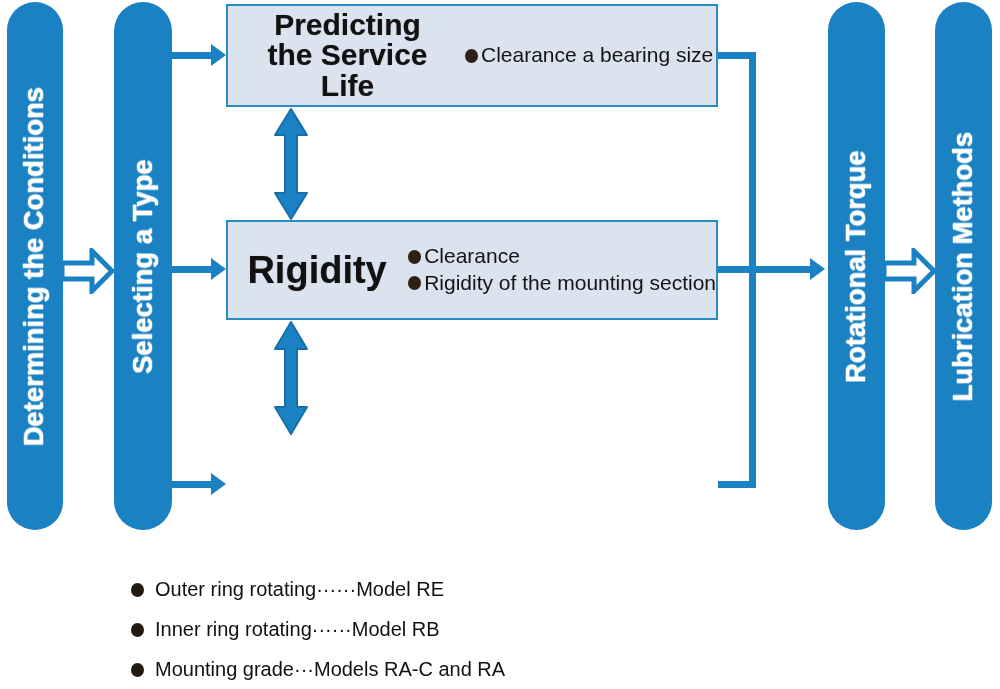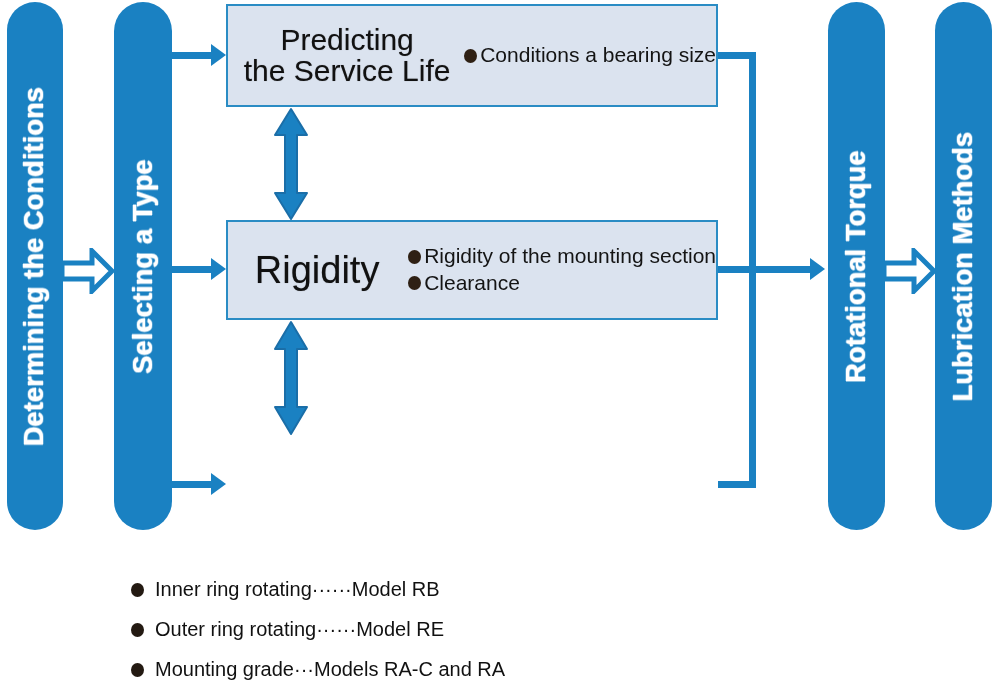--- a/index.html
+++ b/index.html
@@ -46,21 +46,21 @@
   .box {
     position: absolute;
     background: #dbe3ef;
     border: 2px solid #2a8cc4;
     box-sizing: border-box;
     display: flex;
     align-items: center;
   }
   .box-title {
     color: #111111;
-    font-weight: normal;
+    font-weight: bold;
     line-height: 1.02;
     white-space: pre-line;
     text-shadow: 0 0 1px rgba(0,0,0,.35);
   }
   .box-bullets {
     display: flex;
     flex-direction: column;
     justify-content: center;
   }
   .bullet-row {
@@ -157,41 +157,41 @@
 
   <div class="hline" style="left:172px; top:481px; width:42px; height:7px;"></div>
   <div class="arrowhead-r" style="left:211px; top:473px;"></div>
 
   <div class="box" style="left:226px; top:4px; width:492px; height:103px; padding-left:12px;">
     <div class="box-title" style="font-size:30px; width:215px; text-align:center;">Predicting
 the Service Life</div>
     <div class="box-bullets" style="margin-left:10px;">
       <div class="bullet-row">
         <span class="dot"></span>
-        <span>Conditions a bearing size</span>
+        <span>Clearance a bearing size</span>
       </div>
     </div>
   </div>
 
   <div class="dbl-arrow" style="left:269px; top:105px; width:44px; height:118px;">
     <svg width="44" height="118" viewBox="0 0 44 118">
       <polygon points="22,4 38,30 28,30 28,88 38,88 22,114 6,88 16,88 16,30 6,30" fill="#1a81c2" stroke="#1a6ea8" stroke-width="2" stroke-linejoin="round"></polygon>
     </svg>
   </div>
 
   <div class="box" style="left:226px; top:220px; width:492px; height:100px; padding-left:4px;">
     <div class="box-title" style="font-size:38px; width:198px; text-align:center;">Rigidity</div>
     <div class="box-bullets" style="margin-left:6px;">
       <div class="bullet-row">
         <span class="dot"></span>
-        <span>Rigidity of the mounting section</span>
+        <span>Clearance</span>
       </div>
       <div class="bullet-row">
         <span class="dot"></span>
-        <span>Clearance</span>
+        <span>Rigidity of the mounting section</span>
       </div>
     </div>
   </div>
 
   <div class="dbl-arrow" style="left:269px; top:318px; width:44px; height:120px;">
     <svg width="44" height="120" viewBox="0 0 44 120">
       <polygon points="22,4 38,31 28,31 28,89 38,89 22,116 6,89 16,89 16,31 6,31" fill="#1a81c2" stroke="#1a6ea8" stroke-width="2" stroke-linejoin="round"></polygon>
     </svg>
   </div>
 
@@ -215,25 +215,25 @@
     </svg>
   </div>
 
   <div class="pill" style="left:935px; top:2px; width:57px; height:528px;">
     <span class="pill-label">Lubrication Methods</span>
   </div>
 
   <div id="legend" style="left:131px; top:578px;">
     <div class="legend-row">
       <span class="legend-dot"></span>
-      <span class="legend-text">Inner ring rotating······Model RB</span>
+      <span class="legend-text">Outer ring rotating······Model RE</span>
     </div>
     <div class="legend-row">
       <span class="legend-dot"></span>
-      <span class="legend-text">Outer ring rotating······Model RE</span>
+      <span class="legend-text">Inner ring rotating······Model RB</span>
     </div>
     <div class="legend-row">
       <span class="legend-dot"></span>
       <span class="legend-text">Mounting grade···Models RA-C and RA</span>
     </div>
   </div>
 
 </div>
 
 </body></html>

